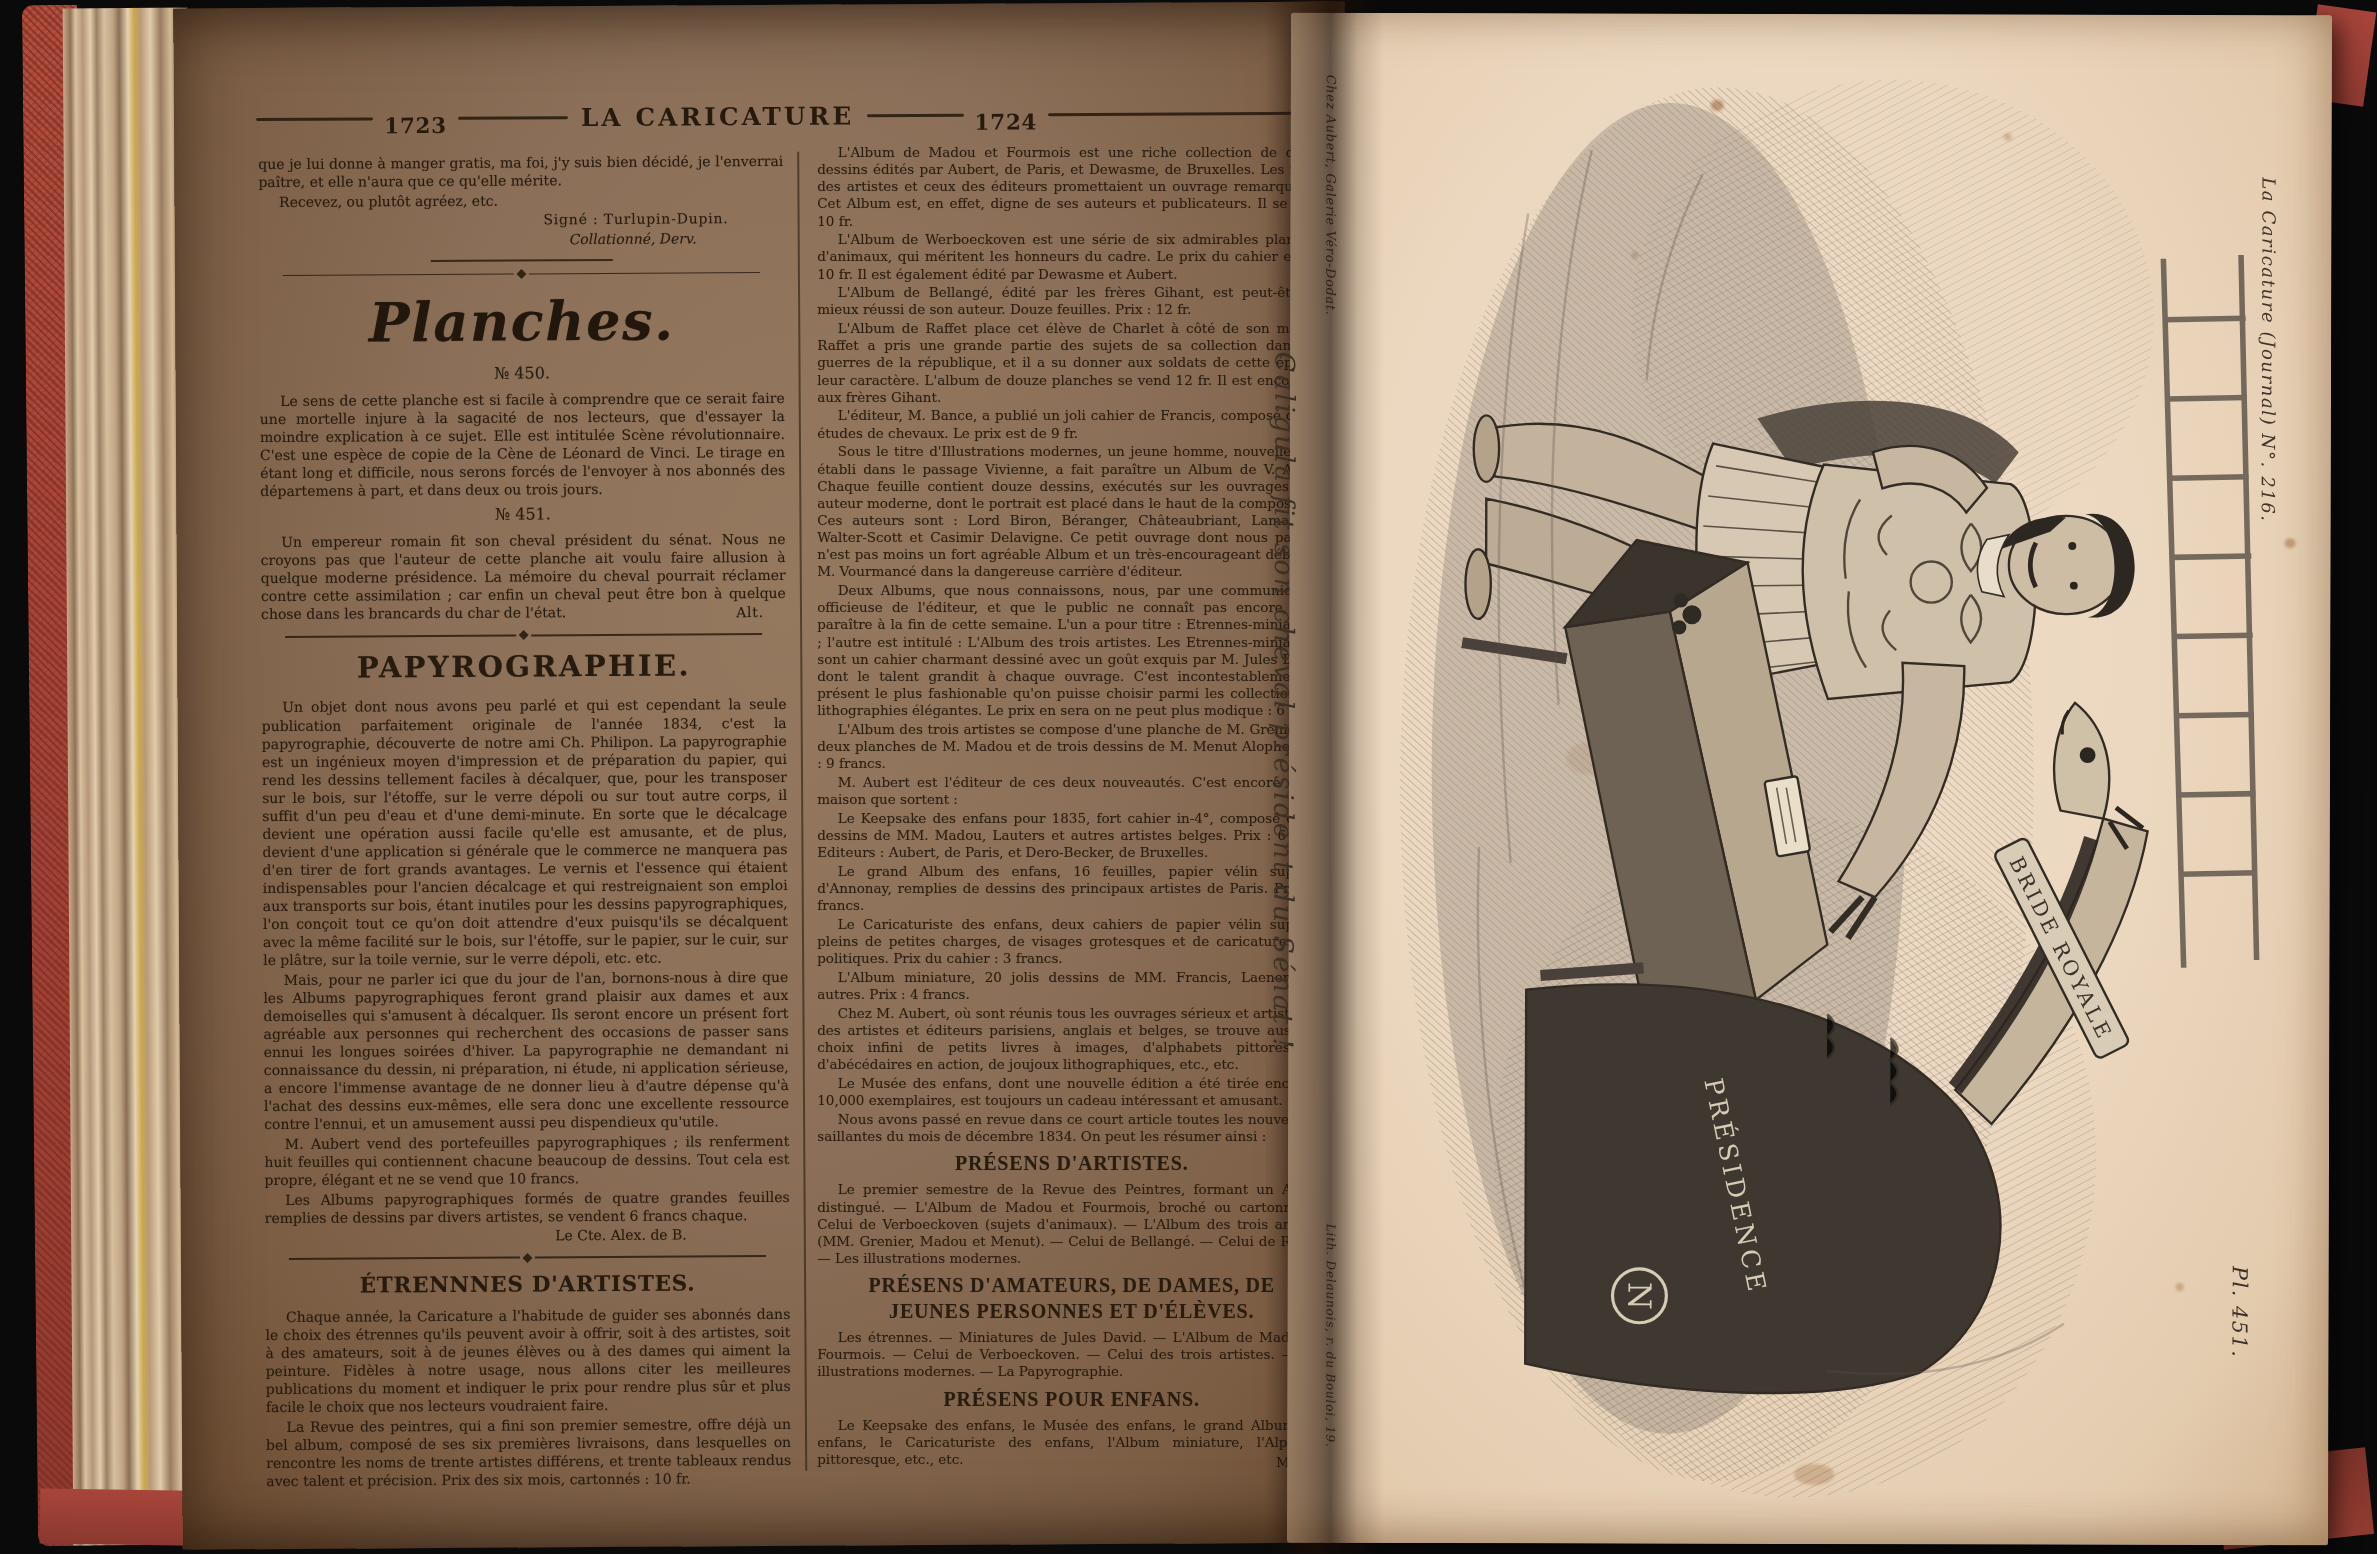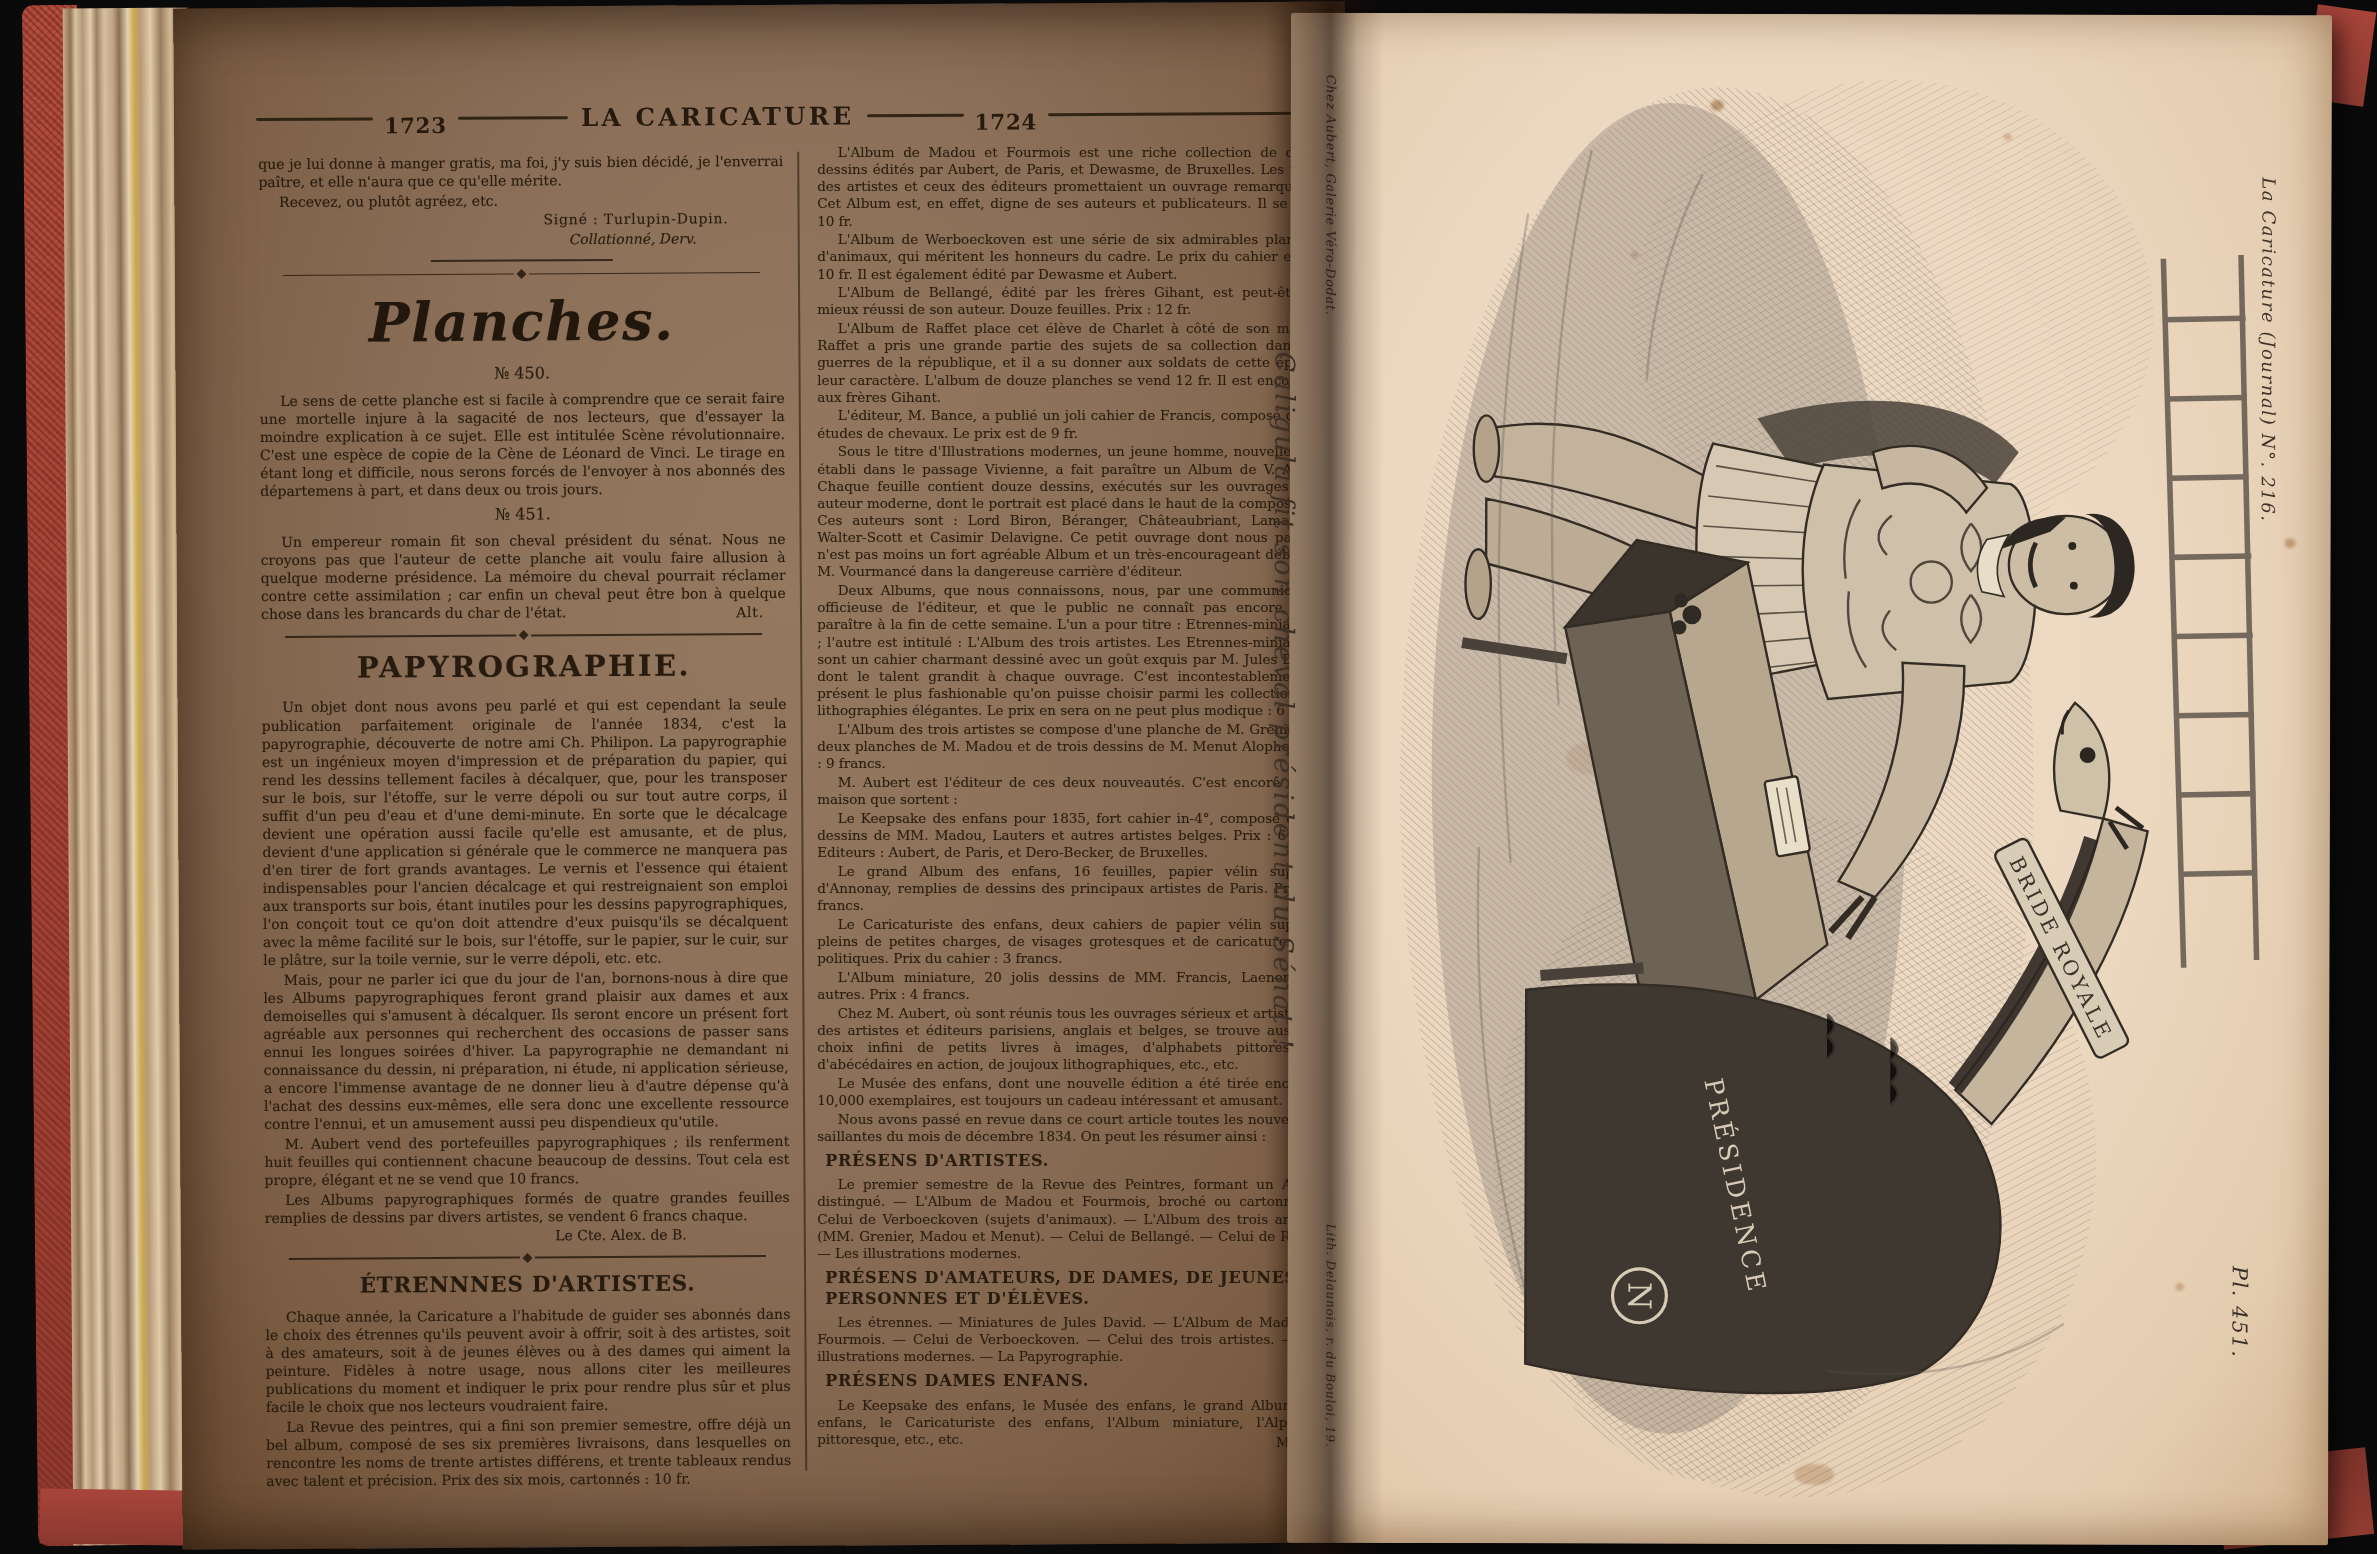--- a/index.html
+++ b/index.html
@@ -44,21 +44,21 @@
   .smallcaps{letter-spacing:0.8px;}
   .rule-short{width:182px;height:1.6px;background:rgba(34,23,11,.8);margin:11px auto 8px auto;}
   .divider{display:flex;align-items:center;margin:9.5px 24px;}
   .divider::before,.divider::after{content:"";flex:1;height:1.6px;background:rgba(34,23,11,.8);}
   .gem{width:7.1px;height:7.1px;margin:0 4px;background:rgba(34,23,11,.85);transform:rotate(45deg);}
   .planches{font-size:54px;font-weight:bold;text-align:center;margin:4.8px 0 3.2px 0;letter-spacing:1.6px;
             font-style:italic;color:rgba(30,20,9,.95);}
   .h-papyro{font-size:29px;font-weight:bold;text-align:center;letter-spacing:2.4px;margin:8px 0 11px 0;text-indent:0;}
   .h-etrennes{font-size:21.4px;font-weight:bold;text-align:center;letter-spacing:0.8px;margin:8px 0 8px 0;text-indent:0;}
   .no-label{text-align:center;font-size:16px;margin:6.3px 0;text-indent:0;}
-  .subhead{font-size:16px;font-weight:bold;text-align:left;letter-spacing:0.8px;margin:6.3px 8px 4.8px 8px;text-indent:0;}
+  .subhead{font-size:20px;font-weight:bold;text-align:center;letter-spacing:0.8px;margin:6.3px 8px 4.8px 8px;text-indent:0;font-family:Liberation Serif, serif;}
 
   
   .gutter{position:absolute;left:1265px;top:0px;width:119px;height:1555px;
     background:linear-gradient(90deg, rgba(40,20,8,0) 0%, rgba(40,20,8,.5) 42%, rgba(25,12,4,.62) 55%, rgba(40,20,8,.18) 78%, rgba(40,20,8,0) 100%);
     z-index:5;pointer-events:none;}
 
   
   .page-right{position:absolute;left:1289px;top:14.3px;width:1041px;height:1530px;border-radius:3.2px;
     background:radial-gradient(ellipse at 45% 42%, #f0ddc7 0%, #ecd8c0 48%, #e3cbae 80%, #d5b794 97%),
                linear-gradient(90deg,#dfc3a4 0%, #eed9c0 6%, #eed9c0 100%);
@@ -146,21 +146,21 @@
       <p class="para">Le grand Album des enfans, 16 feuilles, papier vélin superfin d'Annonay, remplies de dessins des principaux artistes de Paris. Prix : 6 francs.</p>
       <p class="para">Le Caricaturiste des enfans, deux cahiers de papier vélin superfin pleins de petites charges, de visages grotesques et de caricatures non politiques. Prix du cahier : 3 francs.</p>
       <p class="para">L'Album miniature, 20 jolis dessins de MM. Francis, Laenerth et autres. Prix : 4 francs.</p>
       <p class="para">Chez M. Aubert, où sont réunis tous les ouvrages sérieux et artistiques des artistes et éditeurs parisiens, anglais et belges, se trouve aussi un choix infini de petits livres à images, d'alphabets pittoresques, d'abécédaires en action, de joujoux lithographiques, etc., etc.</p>
       <p class="para">Le Musée des enfans, dont une nouvelle édition a été tirée encore à 10,000 exemplaires, est toujours un cadeau intéressant et amusant.</p>
       <p class="para">Nous avons passé en revue dans ce court article toutes les nouveautés saillantes du mois de décembre 1834. On peut les résumer ainsi :</p>
       <div class="subhead">PRÉSENS D'ARTISTES.</div>
       <p class="para">Le premier semestre de la Revue des Peintres, formant un Album distingué. — L'Album de Madou et Fourmois, broché ou cartonné. — Celui de Verboeckoven (sujets d'animaux). — L'Album des trois artistes (MM. Grenier, Madou et Menut). — Celui de Bellangé. — Celui de Raffet. — Les illustrations modernes.</p>
       <div class="subhead">PRÉSENS D'AMATEURS, DE DAMES, DE JEUNES PERSONNES ET D'ÉLÈVES.</div>
       <p class="para">Les étrennes. — Miniatures de Jules David. — L'Album de Madou et Fourmois. — Celui de Verboeckoven. — Celui des trois artistes. — Les illustrations modernes. — La Papyrographie.</p>
-      <div class="subhead">PRÉSENS DAMES ENFANS.</div>
+      <div class="subhead">PRÉSENS POUR ENFANS.</div>
       <p class="para">Le Keepsake des enfans, le Musée des enfans, le grand Album des enfans, le Caricaturiste des enfans, l'Album miniature, l'Alphabet pittoresque, etc., etc.</p>
       <p class="rightline" style="padding-right:32px;margin-top:-16px;">M.</p>
     </div>
   </div>
 
   <div class="gutter"></div>
 
   <div class="page-right">
 
     <div class="spot" style="left:420px;top:86px;width:12.7px;height:11px;background:rgba(150,95,50,.55);"></div>

